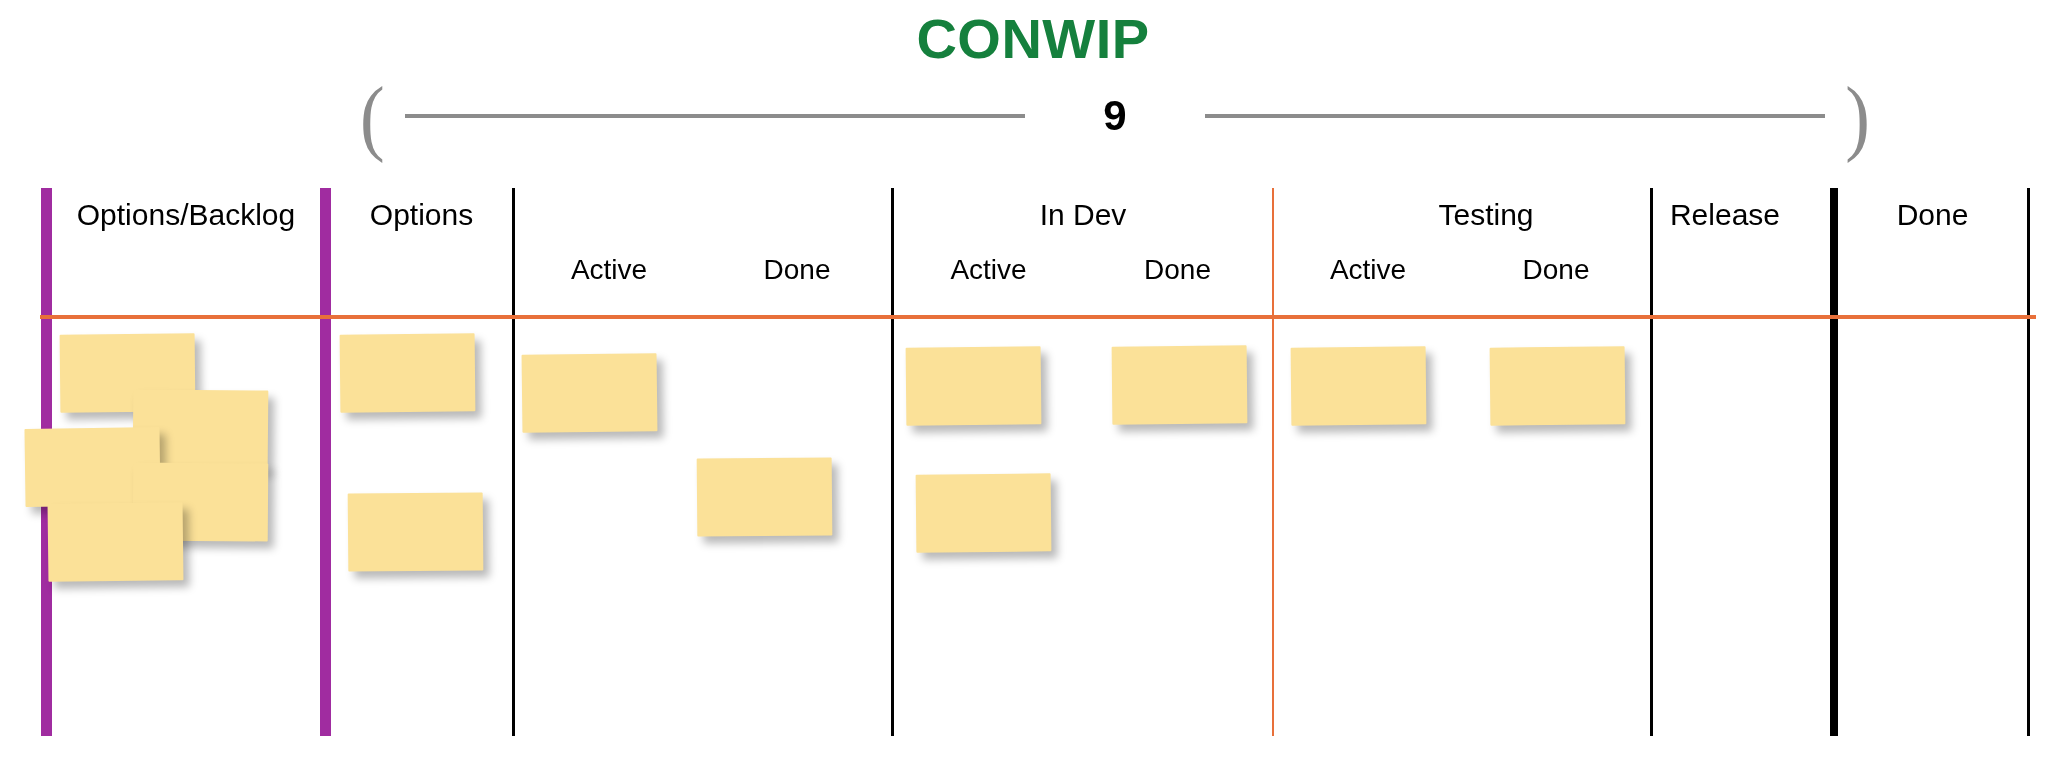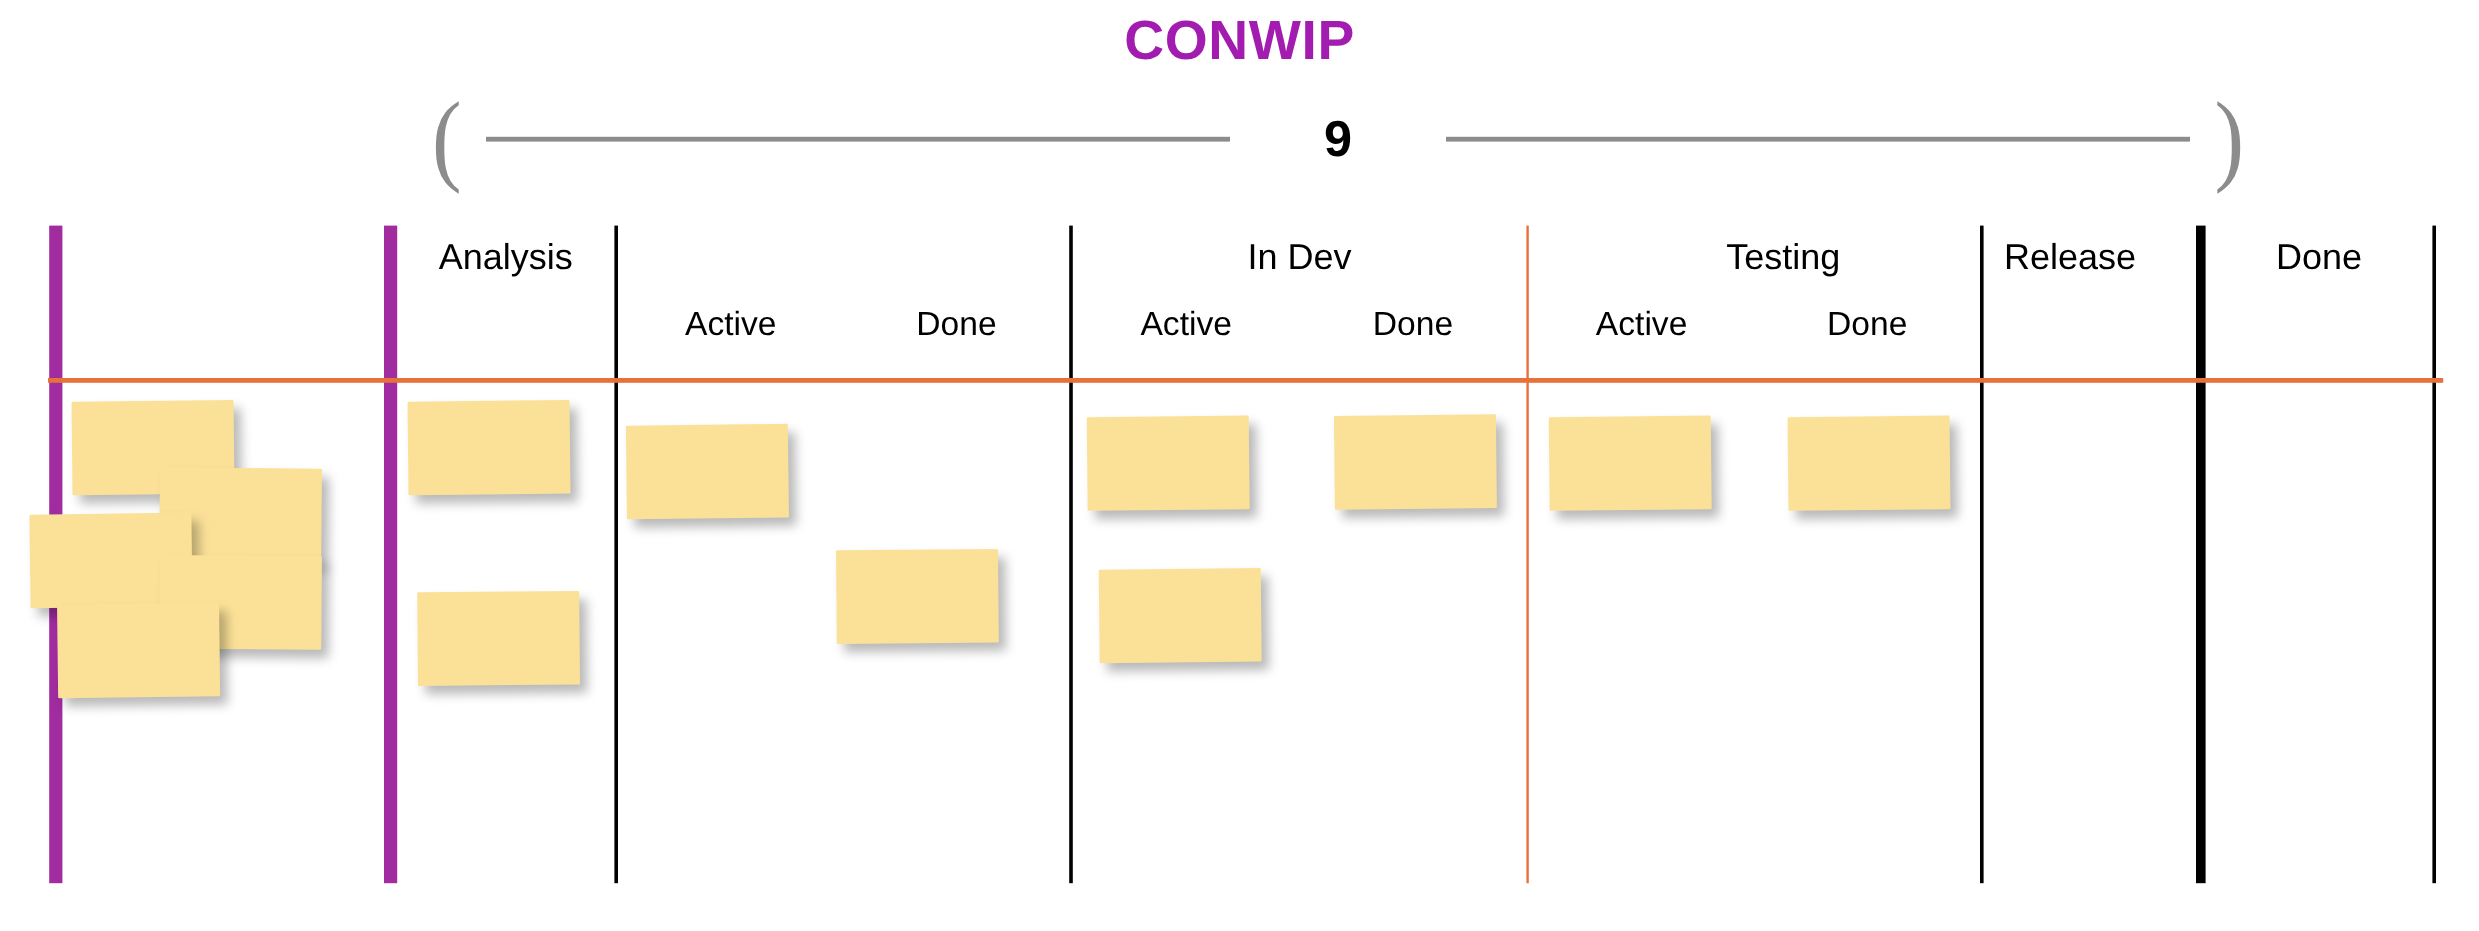--- a/index.html
+++ b/index.html
@@ -16,24 +16,24 @@
     color: #000000;
   }
 
   
   .title {
     position: absolute;
     left: 0;
     top: 6px;
     width: 2066px;
     text-align: center;
-    font-size: 46px;
+    font-size: 56px;
     font-weight: bold;
     letter-spacing: 0.5px;
-    color: #a21caf;
+    color: #15803d;
   }
 
   
   .wip-row {
     position: absolute;
     left: 360px;
     top: 80px;
     width: 1510px;
     height: 72px;
     display: flex;
@@ -144,21 +144,22 @@
   <div class="vline purple" style="left:320px;"></div>
   <div class="vline" style="left:512px;"></div>
   <div class="vline" style="left:891px;"></div>
   <div class="vline orange" style="left:1272px;"></div>
   <div class="vline" style="left:1650px;"></div>
   <div class="vline thick" style="left:1830px;"></div>
   <div class="vline" style="left:2027px;"></div>
 
   <div class="hline-orange"></div>
 
-  <div class="col-title" style="left:331px; width:181px;">Analysis</div>
+  <div class="col-title" style="left:52px;  width:268px;">Options/Backlog</div>
+  <div class="col-title" style="left:331px; width:181px;">Options</div>
   <div class="col-title" style="left:894px; width:378px;">In Dev</div>
   <div class="col-title" style="left:1274px;width:376px;padding-left:24px;">Testing</div>
   <div class="col-title" style="left:1653px;width:144px;">Release</div>
   <div class="col-title" style="left:1838px;width:189px;">Done</div>
 
   <div class="sub-title" style="left:515px; width:188px;">Active</div>
   <div class="sub-title" style="left:703px; width:188px;">Done</div>
   <div class="sub-title" style="left:894px; width:189px;">Active</div>
   <div class="sub-title" style="left:1083px;width:189px;">Done</div>
   <div class="sub-title" style="left:1274px;width:188px;">Active</div>

